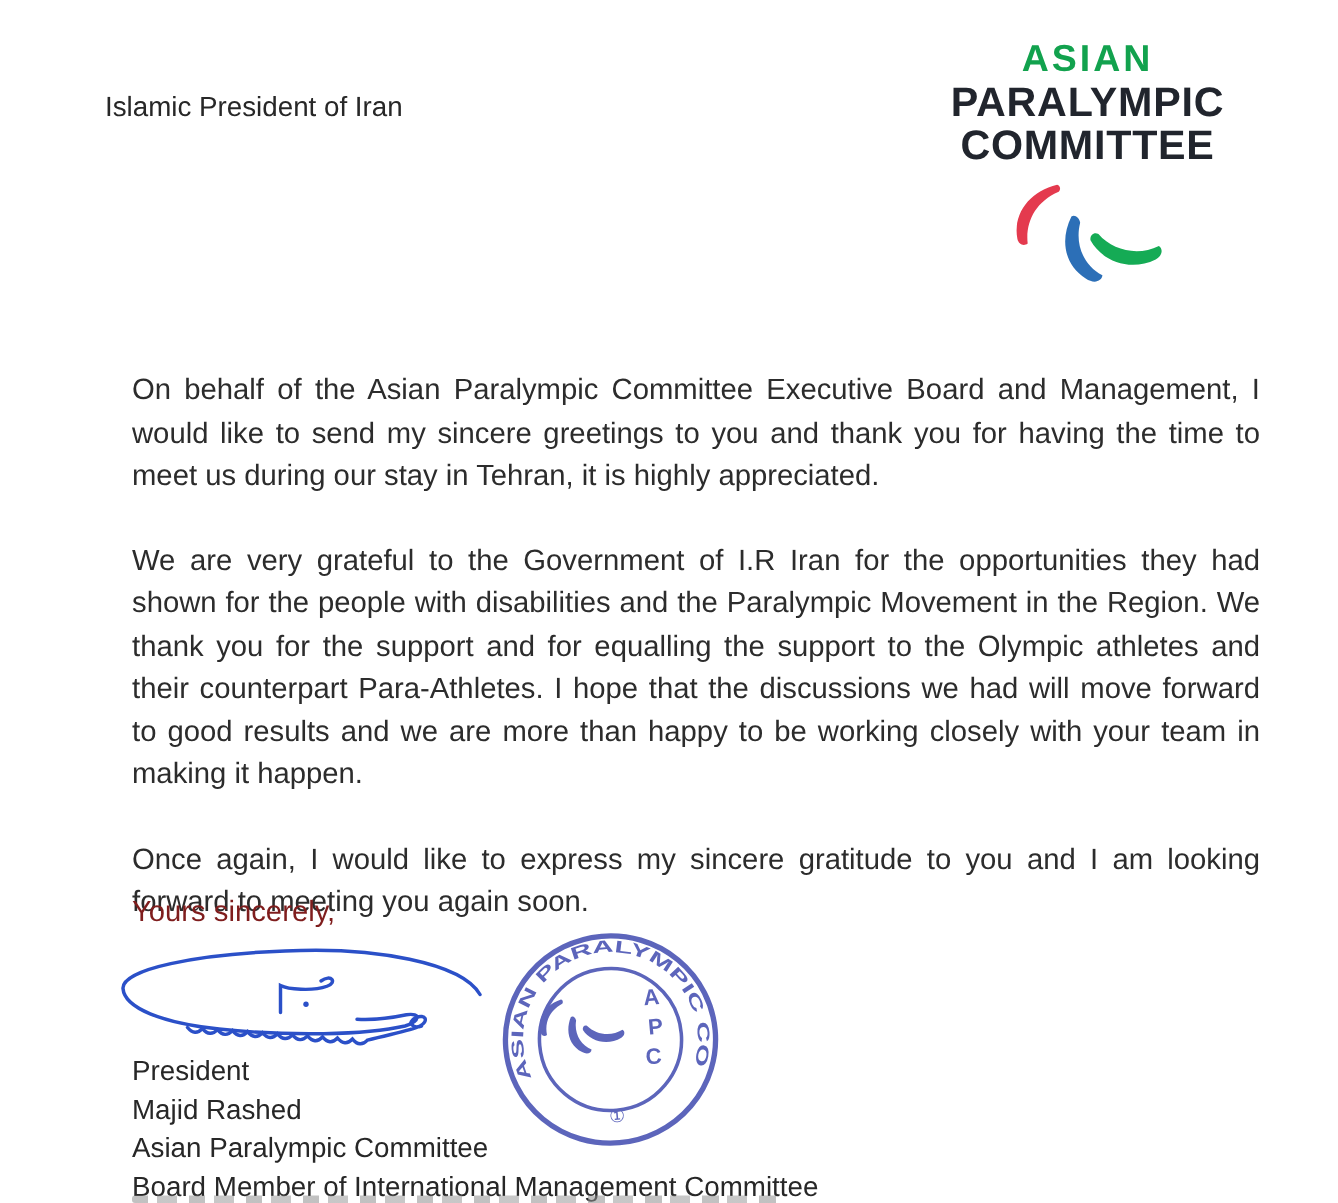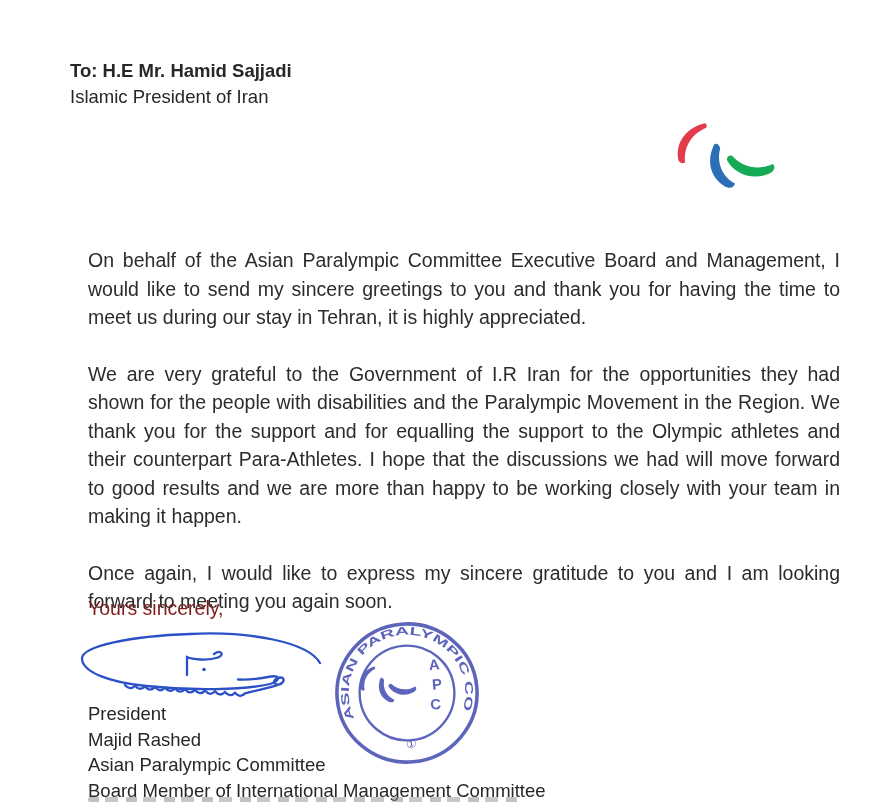--- a/index.html
+++ b/index.html
@@ -111,24 +111,28 @@
     opacity: 0.55;
     border-radius: 2px;
   }
 </style>
 </head>
 <body>
 
 <div class="page">
 
   <div class="recipient">
-    <div class="line1">To: H.E Mr. Hamid Sajjadi</div>
     <div>Islamic President of Iran</div>
   </div>
 
+  <div class="logo">
+    <div class="word1">ASIAN</div>
+    <div class="word2">PARALYMPIC</div>
+    <div class="word3">COMMITTEE</div>
+  </div>
 
   <svg class="agitos-logo" width="106" height="70" viewBox="0 0 100 66" aria-hidden="true">
     <path fill="#E43A4E" d="M 29,2 C 12,6 1,20 4,36 C 4.7,39.5 8,41 10.5,39 C 9,26 15,13 30,6.5 C 31.5,5 31,2.5 29,2 Z"></path>
     <path fill="#2C6FB7" d="M 38,22 C 31,36 33,52 47,61 C 52,64.5 57,63 57.5,59 C 46,53 40,40 43.5,26 C 43,22.5 40,20.5 38,22 Z"></path>
     <path fill="#15AB55" d="M 50,37 C 57,50 75,57 91,49 C 95,47 96,42.5 93,40.5 C 80,47 64,43.5 55,33 C 52,31.5 49.5,34 50,37 Z"></path>
   </svg>
 
   <div class="body-text">
     <p>On behalf of the Asian Paralympic Committee Executive Board and Management, I would like to send my sincere greetings to you and thank you for having the time to meet us during our stay in Tehran, it is highly appreciated.</p>
     <p>We are very grateful to the Government of I.R Iran for the opportunities they had shown for the people with disabilities and the Paralympic Movement in the Region. We thank you for the support and for equalling the support to the Olympic athletes and their counterpart Para-Athletes. I hope that the discussions we had will move forward to good results and we are more than happy to be working closely with your team in making it happen.</p>

